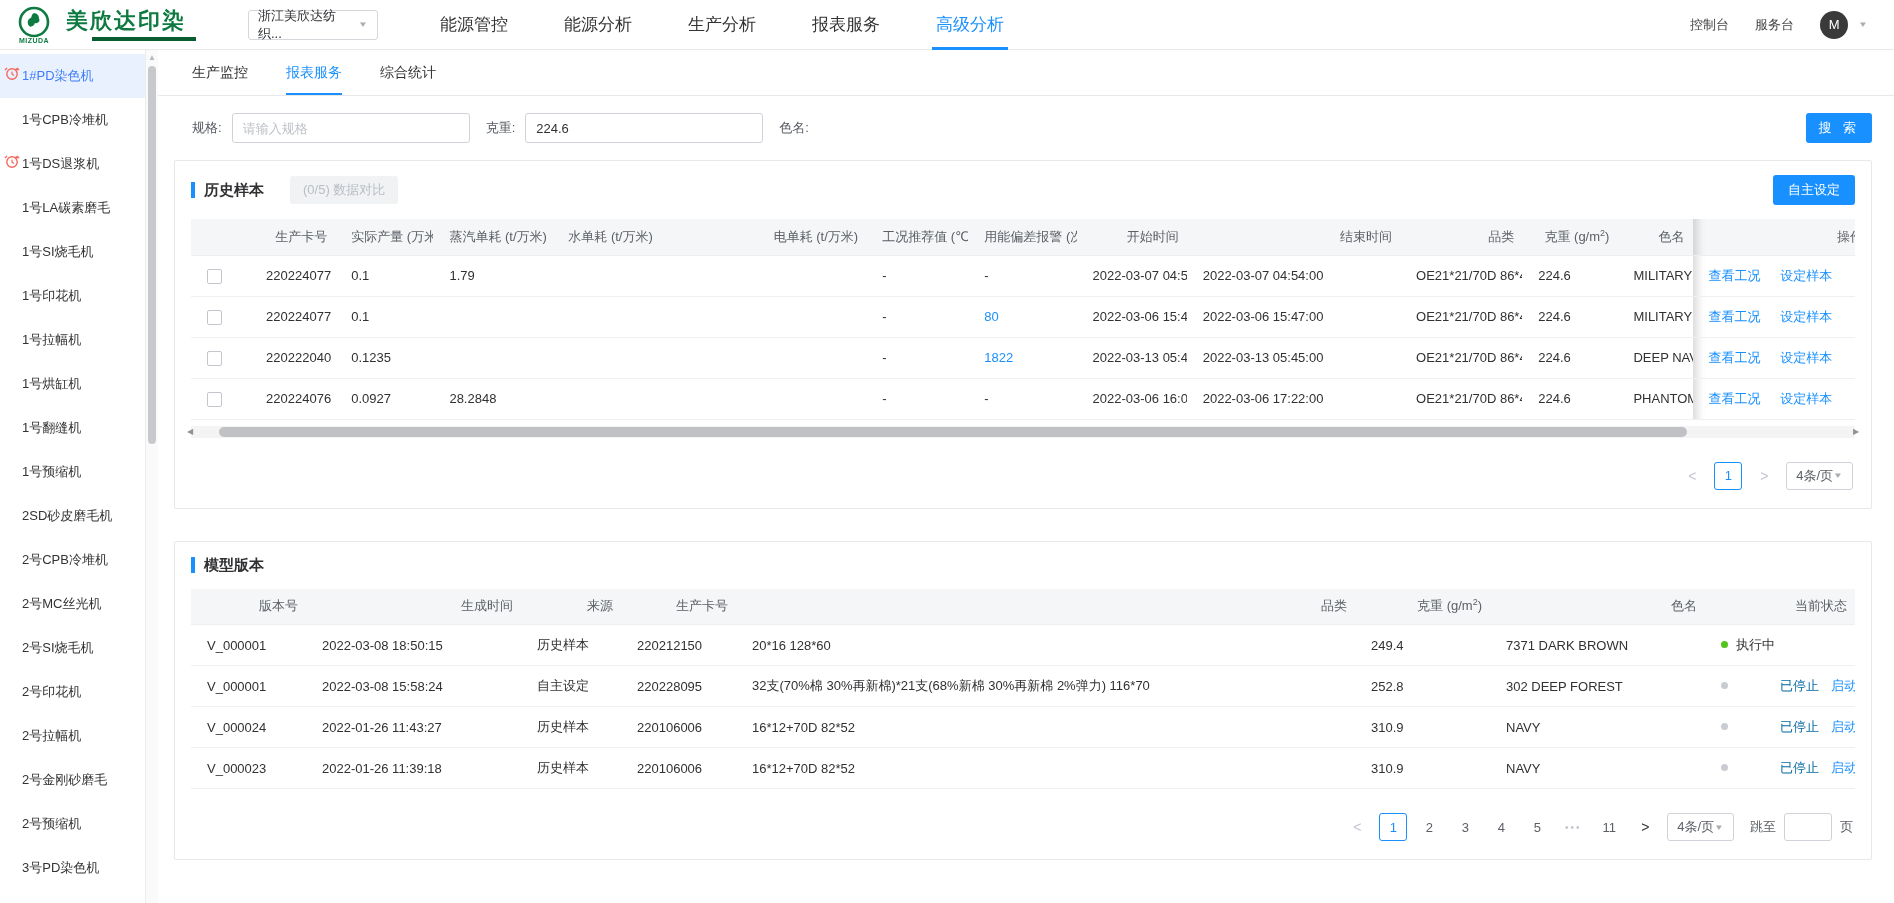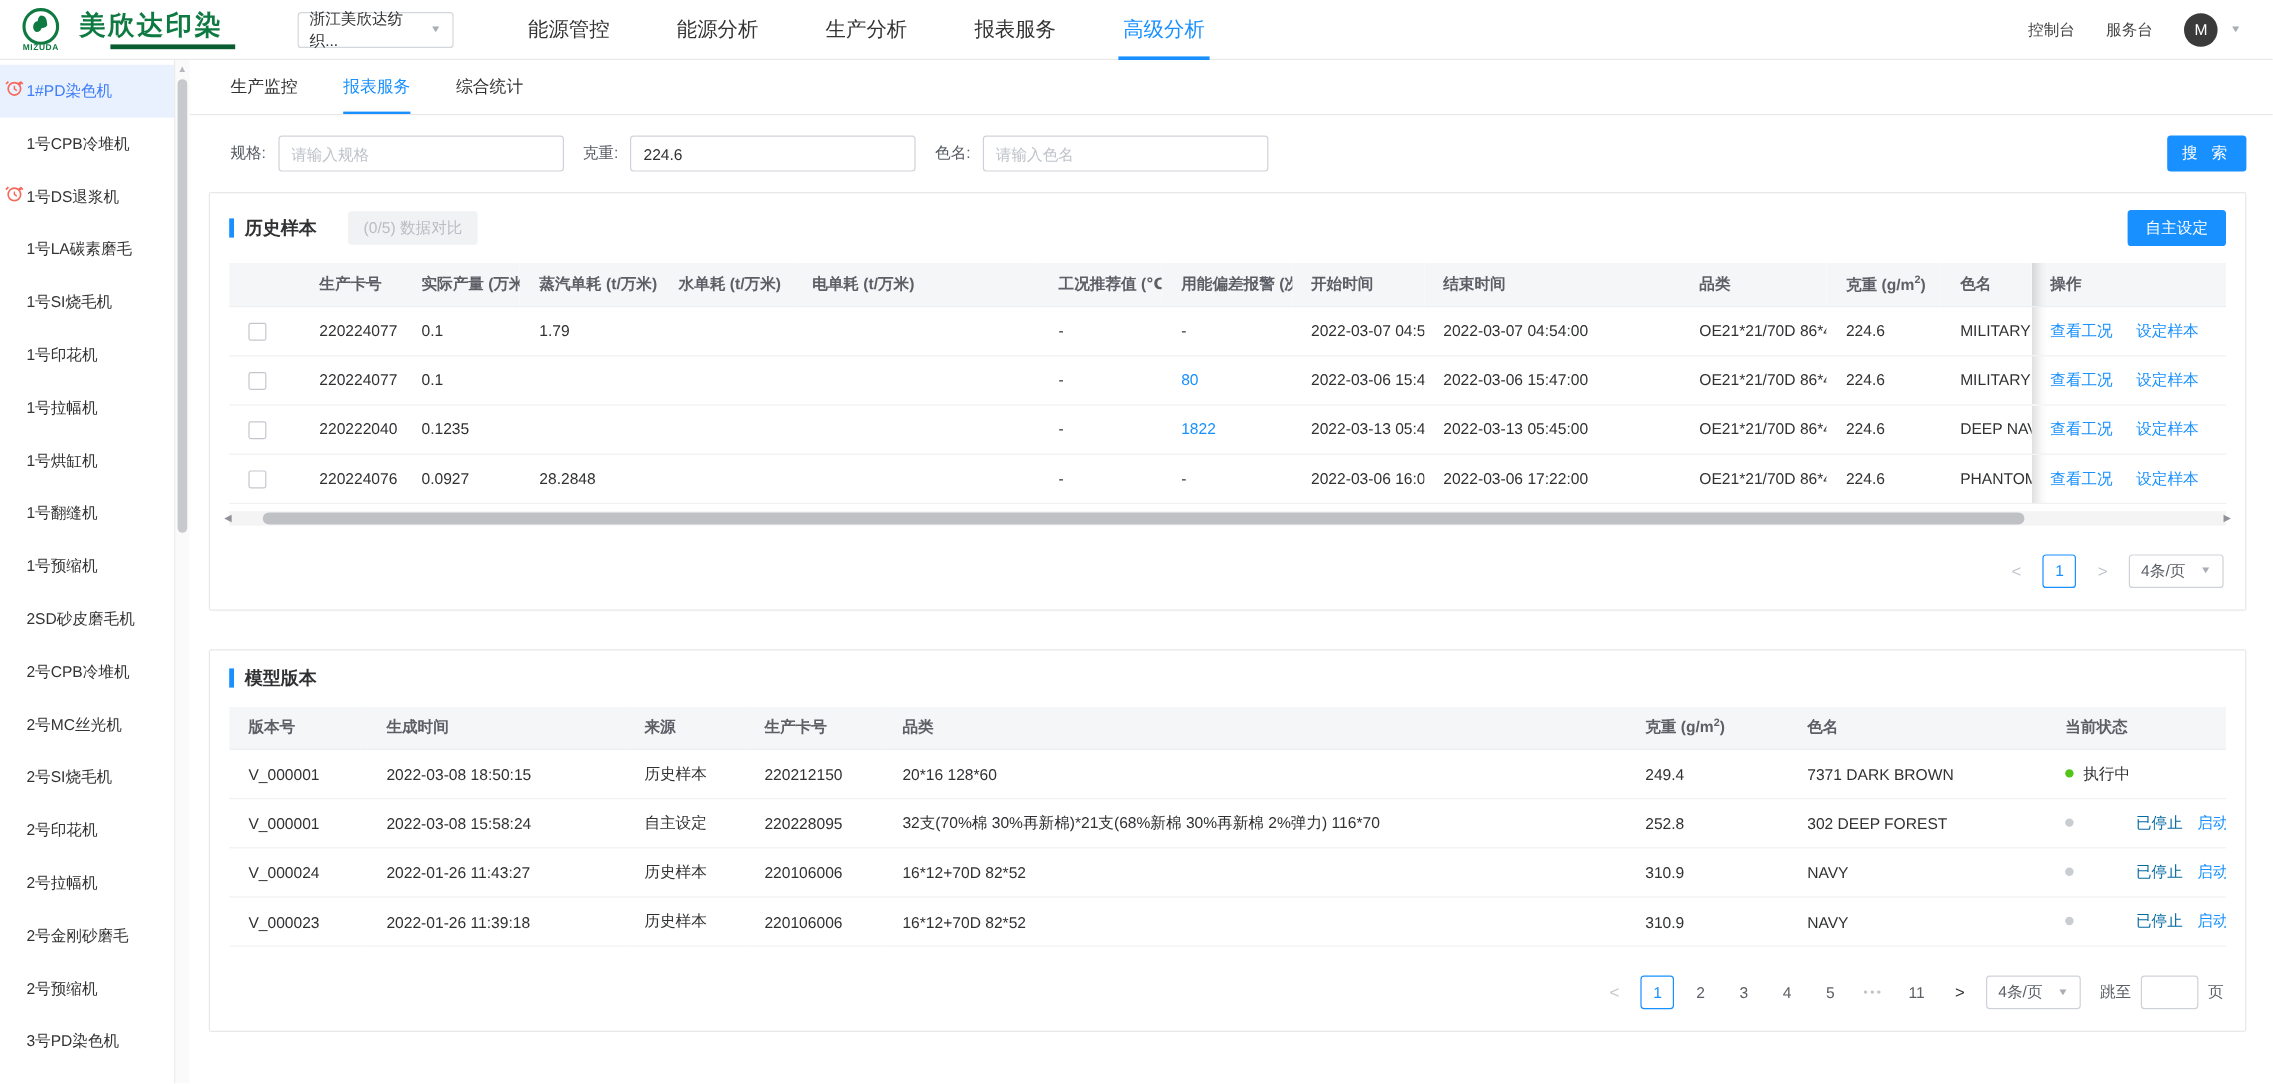--- a/index.html
+++ b/index.html
@@ -56,42 +56,42 @@
   .tbar { width:4px; height:16px; background:#1890ff; margin-right:9px; flex:0 0 4px; }
   .card-title { font-size:15px; font-weight:bold; color:#303133; }
   .btn-disabled { margin-left:26px; background:#f1f2f4; color:#b9bdc4; height:28px; padding:0 13px; border:none; border-radius:3px; font-size:13px; font-family:inherit; }
   .btn-set { margin-left:auto; }
 
   
   .table-wrap { margin-top:14px; overflow:hidden; }
   table { border-collapse:collapse; table-layout:fixed; font-size:13px; }
   .htable { width:1680px; }
   .mtable { width:100%; }
-  th { background:#f5f6f8; height:36px; font-weight:bold; color:#5c6066; text-align:left; padding:0 8px 0 16px; white-space:nowrap; overflow:hidden; border-bottom:1px solid #eceef1; }
+  th { background:#f5f6f8; height:36px; font-weight:normal; color:#5c6066; text-align:right; padding:0 8px 0 16px; white-space:nowrap; overflow:hidden; border-bottom:1px solid #eceef1; }
   td { height:41px; border-bottom:1px solid #eef0f3; padding:0 8px 0 16px; white-space:nowrap; overflow:hidden; color:#303133; }
   sup { font-size:9px; }
   .link { color:#1890ff; cursor:pointer; text-decoration:none; }
   .op-link { margin-right:16px; }
   .fixed-col { box-shadow:inset 14px 0 10px -10px rgba(0,0,0,.16); }
   .cb { width:15px; height:15px; border:1px solid #c3c7cd; border-radius:2px; background:#fff; display:inline-block; vertical-align:middle; cursor:pointer; }
 
   
   .hscroll { height:12px; margin-top:6px; position:relative; background:#f4f4f5; }
   .h-arrow { position:absolute; top:0; width:14px; height:12px; display:flex; align-items:center; justify-content:center; font-size:8px; color:#8f9399; }
   .h-arrow.left { left:-8px; } .h-arrow.right { right:-8px; }
   .h-thumb { position:absolute; left:28px; right:168px; top:1px; height:10px; background:#bfc1c5; border-radius:5px; }
 
   
   .pager { display:flex; justify-content:flex-end; align-items:center; margin:24px 2px 10px 0; color:#5c6066; }
   .pg { min-width:28px; height:28px; display:flex; align-items:center; justify-content:center; border-radius:3px; margin-left:8px; cursor:pointer; background:#fff; }
   .pg-arrow { color:#c0c4cc; font-size:14px; }
   .pg-arrow.en { color:#303133; }
   .pg-num.active-page { border:1px solid #1890ff; color:#1890ff; }
   .pg-dots { color:#c0c4cc; letter-spacing:2px; font-size:10px; }
-  .pg-size { border:1px solid #cfd3d9; height:28px; padding:0 9px; display:flex; align-items:center; gap:12px; border-radius:3px; margin-left:8px; cursor:pointer; }
+  .pg-size { border:1px solid #cfd3d9; height:28px; padding:0 9px; display:flex; align-items:center; border-radius:3px; margin-left:8px; cursor:pointer; }
   .jump-label { margin-left:16px; }
   .jump-input { width:48px; height:28px; border:1px solid #cfd3d9; border-radius:3px; margin:0 8px; outline:none; padding:0 6px; font-family:inherit; }
 
   
   .dot { width:7px; height:7px; border-radius:50%; display:inline-block; margin-right:8px; vertical-align:1px; }
   .dot.g { background:#52c41a; } .dot.off { background:#c9ccd1; }
   .st-off { color:#0369a1;margin-left:44px; }
   .start-link { margin-left:12px; }
 </style>
 </head>
@@ -221,21 +221,20 @@
       <div class="tab active">报表服务</div>
       <div class="tab">综合统计</div>
     </div>
 
     <div class="filters">
       <span class="f-label">规格:</span>
       <input class="f-input" placeholder="请输入规格" style="">
       <span class="f-label">克重:</span>
       <input class="f-input" value="224.6" style="">
       <span class="f-label">色名:</span>
-      <input class="f-input" placeholder="请输入色名" style="">
       <button class="btn-primary btn-search">搜 索</button>
     </div>
 
     <div class="card">
       <div class="card-head">
         <span class="tbar"></span>
         <span class="card-title">历史样本</span>
         <button class="btn-disabled">(0/5) 数据对比</button>
         <button class="btn-primary btn-set">自主设定</button>
       </div>

